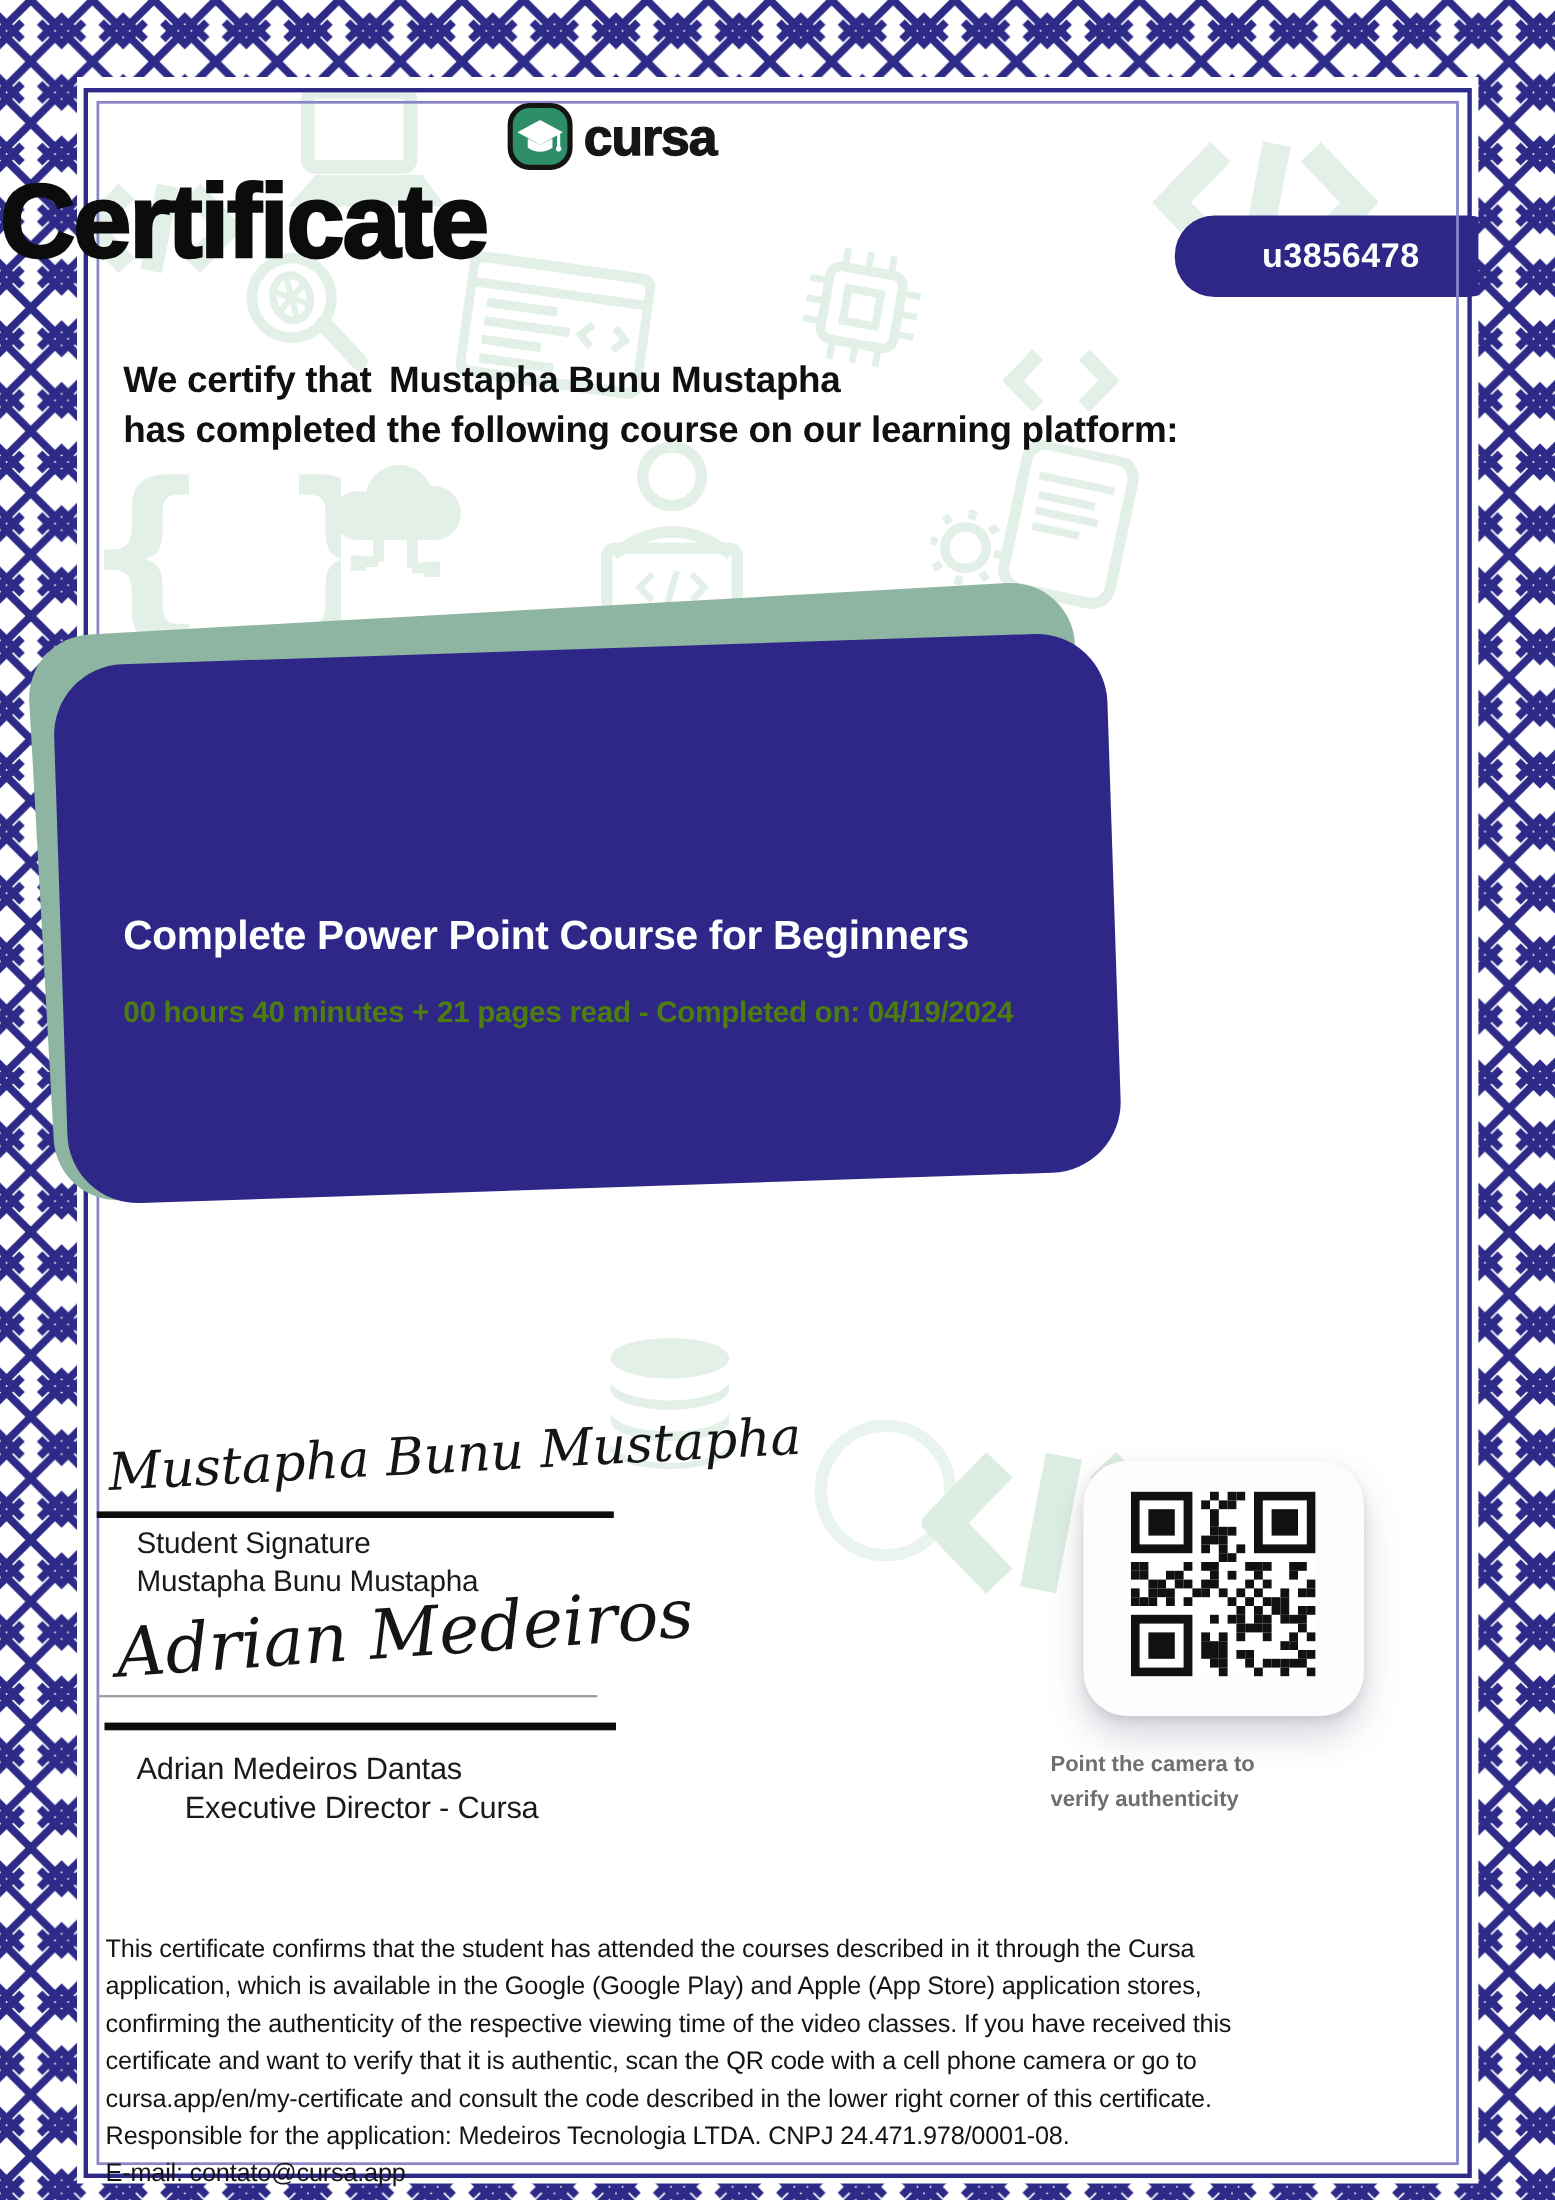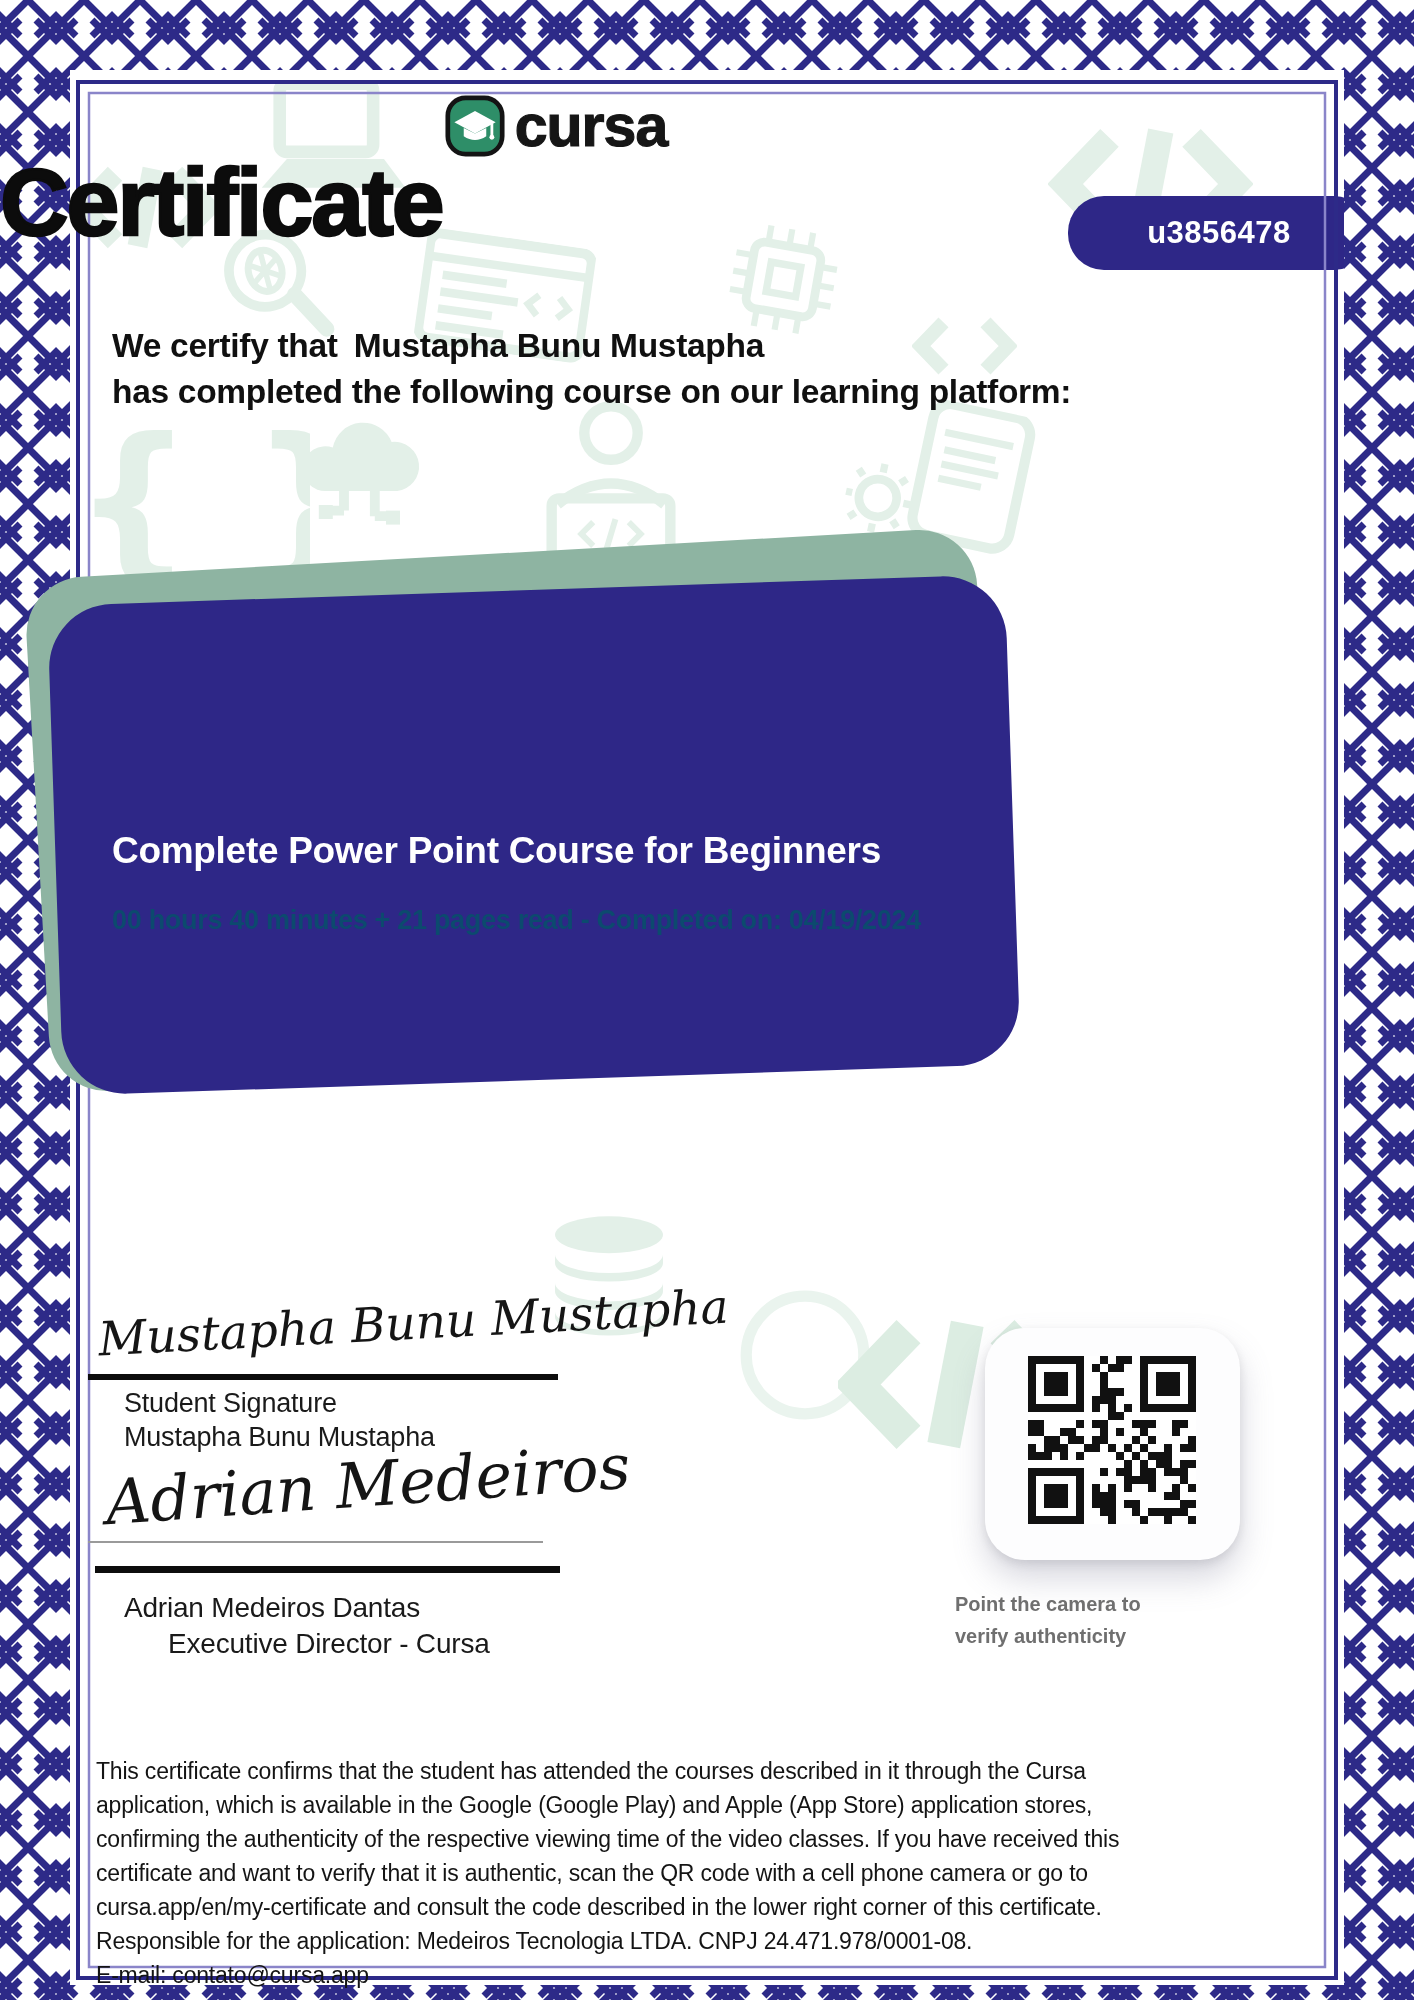--- a/index.html
+++ b/index.html
@@ -24,40 +24,40 @@
   .badge{
     position:absolute;left:1068px;top:196px;width:302px;height:74px;z-index:2;
     background:var(--banner-indigo);border-radius:36px;
     display:flex;align-items:center;justify-content:center;
     color:#ffffff;font-size:31px;font-weight:bold;letter-spacing:.5px;
   }
   .border-svg{position:absolute;left:0;top:0;z-index:3;pointer-events:none;}
   
   .logo-row{position:absolute;left:0;top:92px;width:1112px;z-index:6;
     display:flex;align-items:center;justify-content:center;gap:10px;}
-  .logo-text{font-size:59px;font-weight:bold;letter-spacing:-1px;color:#161616;
+  .logo-text{font-size:47px;font-weight:bold;letter-spacing:-1px;color:#161616;
     -webkit-text-stroke:1.2px #161616;}
   .title{
     position:absolute;left:0;top:150px;width:1112px;z-index:6;margin:0;
     font-size:95px;line-height:105px;font-weight:bold;
     color:#0c0c0c;-webkit-text-stroke:2.5px #0c0c0c;letter-spacing:-2px;
   }
   .certify{position:absolute;left:112px;top:323px;z-index:6;margin:0;
     font-size:33.5px;line-height:46px;font-weight:bold;color:#101010;letter-spacing:-.3px;}
   .certify .student{margin-left:16px;}
   
   .banner-wrap{position:absolute;left:25px;top:545px;width:995px;height:560px;z-index:4;}
   .banner-green{position:absolute;left:12px;top:8px;width:952px;height:515px;
     background:var(--sage-green);border-radius:58px;transform:rotate(-3.2deg);}
   .banner-blue{position:absolute;left:30px;top:45px;width:958px;height:490px;
     background:var(--banner-indigo);border-radius:64px;transform:rotate(-1.9deg);}
   .course-title{position:absolute;left:112px;top:830px;z-index:6;
     color:#ffffff;font-size:37px;font-weight:bold;letter-spacing:-.3px;text-align:right;}
   .course-details{position:absolute;left:112px;top:905px;z-index:6;
-    color:#0c4a6e;font-size:27px;font-weight:bold;letter-spacing:-.3px;}
+    color:#4d7c0f;font-size:27px;font-weight:bold;letter-spacing:-.3px;}
   
   .sig-script{position:absolute;z-index:6;font-family:"DejaVu Serif",serif;
     font-style:italic;color:#151515;white-space:nowrap;}
   .sig1-script{left:98px;top:1295px;font-size:47px;transform:rotate(-3deg);}
   .sig2-script{left:105px;top:1448px;font-size:62px;transform:rotate(-4deg);}
   .sig-rule{position:absolute;z-index:6;background:#0d0d0d;}
   .rule1{left:88px;top:1374px;width:470px;height:6px;}
   .rule2-thin{left:88px;top:1541px;width:455px;height:2px;background:#9a9a9a;}
   .rule2{left:95px;top:1566px;width:465px;height:7px;}
   .sig-label{position:absolute;left:88px;z-index:6;font-size:27px;color:#1a1a1a;letter-spacing:-.2px;padding-left:36px;}

